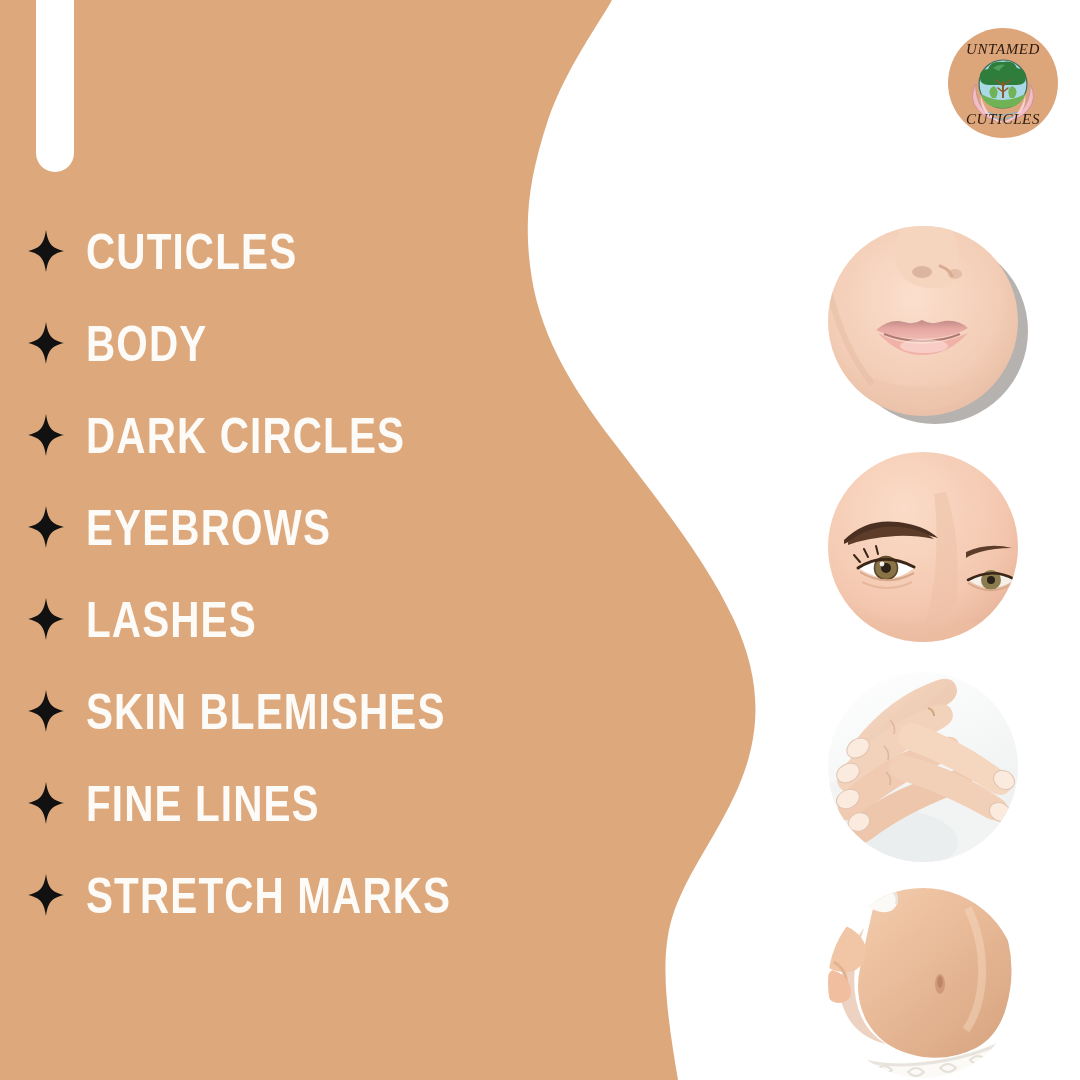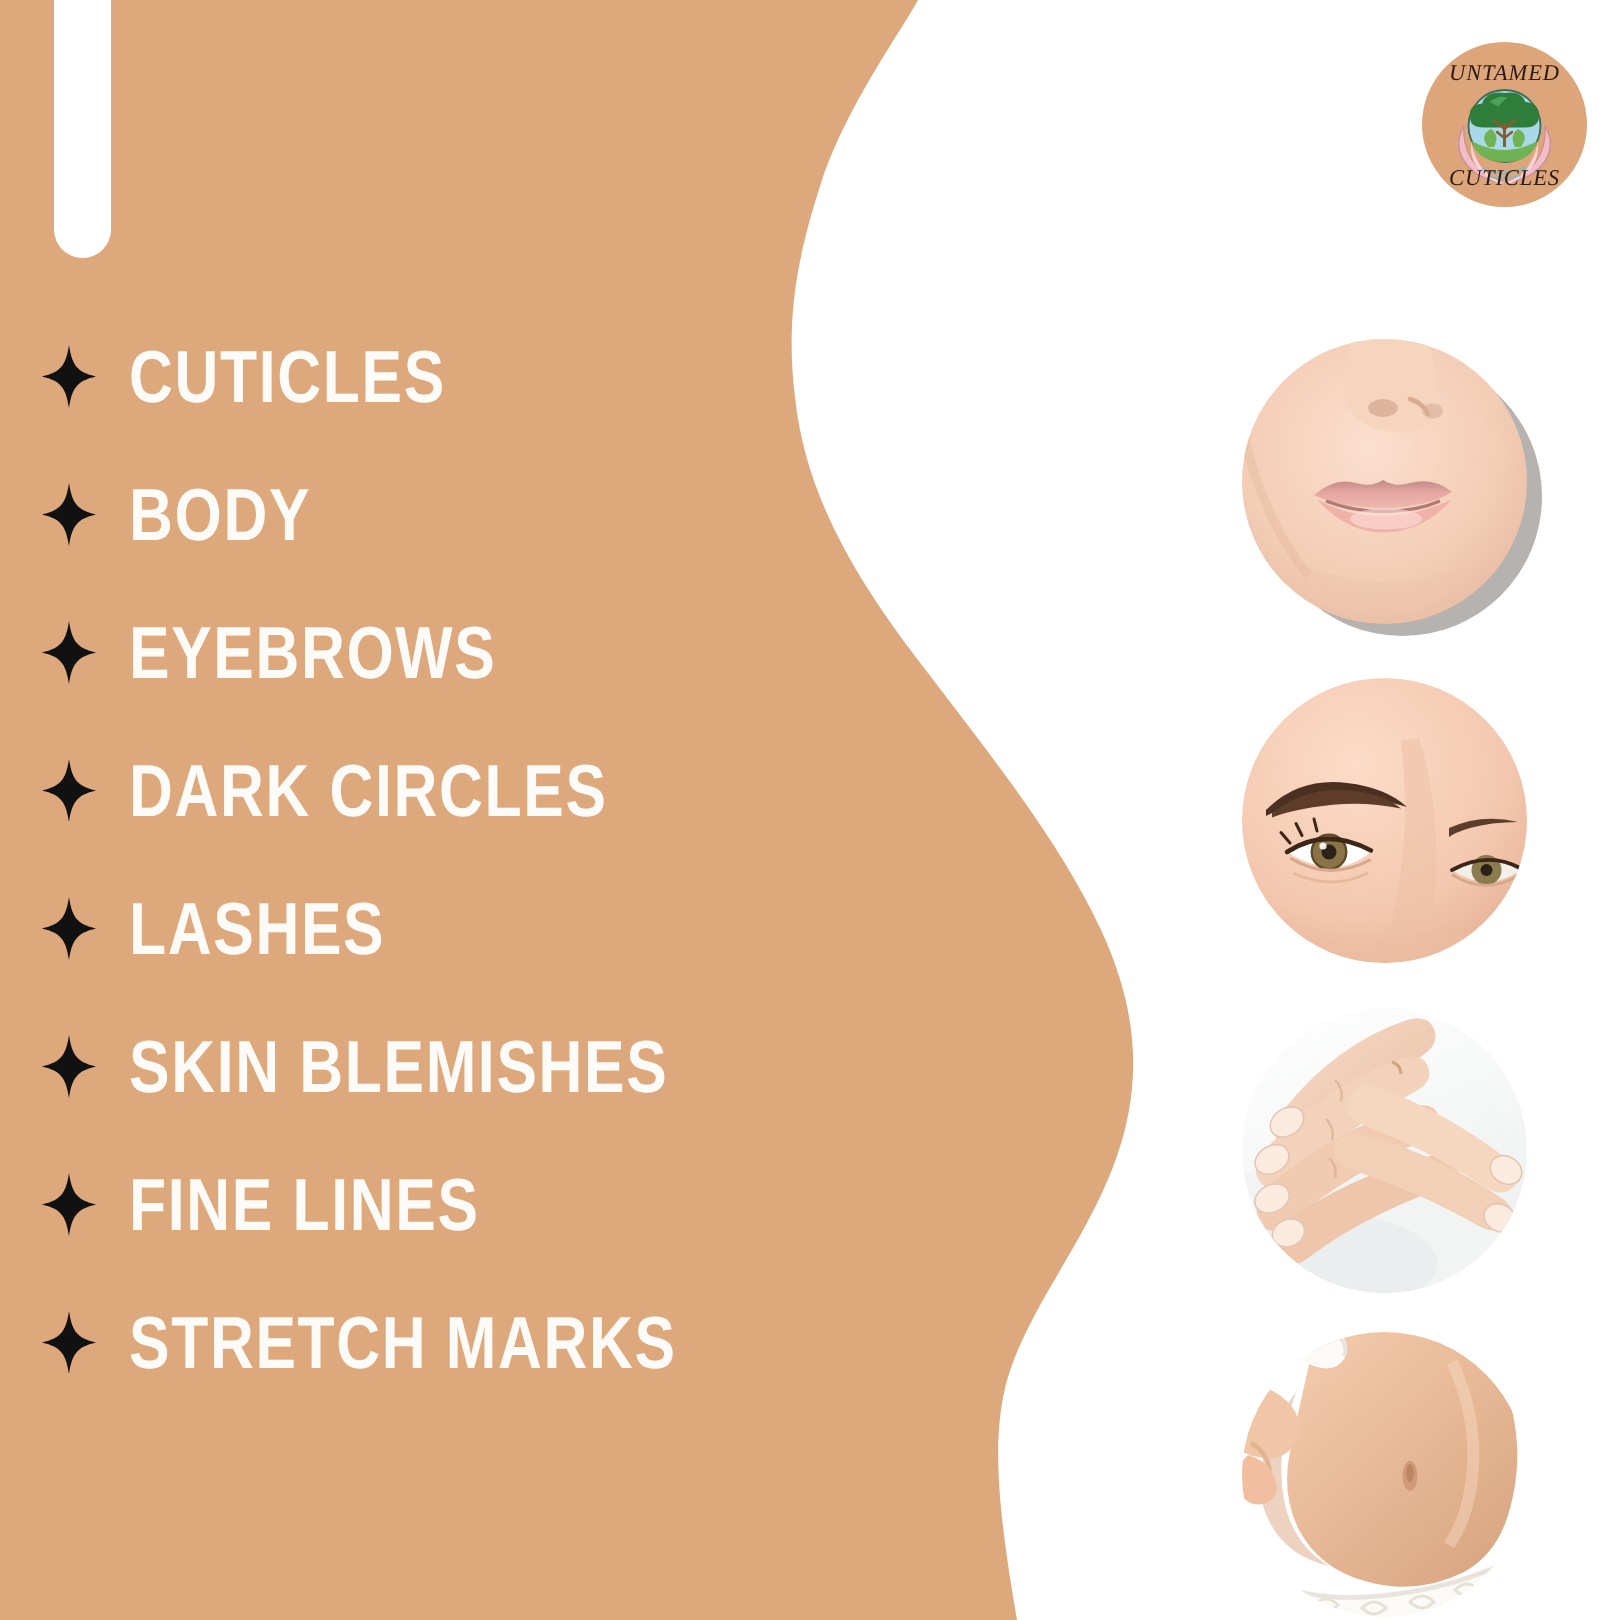--- a/index.html
+++ b/index.html
@@ -230,29 +230,29 @@
           </svg>
       </span>
       <span class="item-label">BODY</span>
     </div>
     <div class="list-item">
       <span class="star-icon">
         <svg width="36" height="42" viewBox="0 0 36 42">
             <path d="M18,0 C20,13 23,18 36,21 C23,24 20,29 18,42 C16,29 13,24 0,21 C13,18 16,13 18,0 Z" fill="#111111"></path>
           </svg>
       </span>
+      <span class="item-label">DARK CIRCLES</span>
+    </div>
+    <div class="list-item">
+      <span class="star-icon">
+        <svg width="36" height="42" viewBox="0 0 36 42">
+            <path d="M18,0 C20,13 23,18 36,21 C23,24 20,29 18,42 C16,29 13,24 0,21 C13,18 16,13 18,0 Z" fill="#111111"></path>
+          </svg>
+      </span>
       <span class="item-label">EYEBROWS</span>
-    </div>
-    <div class="list-item">
-      <span class="star-icon">
-        <svg width="36" height="42" viewBox="0 0 36 42">
-            <path d="M18,0 C20,13 23,18 36,21 C23,24 20,29 18,42 C16,29 13,24 0,21 C13,18 16,13 18,0 Z" fill="#111111"></path>
-          </svg>
-      </span>
-      <span class="item-label">DARK CIRCLES</span>
     </div>
     <div class="list-item">
       <span class="star-icon">
         <svg width="36" height="42" viewBox="0 0 36 42">
             <path d="M18,0 C20,13 23,18 36,21 C23,24 20,29 18,42 C16,29 13,24 0,21 C13,18 16,13 18,0 Z" fill="#111111"></path>
           </svg>
       </span>
       <span class="item-label">LASHES</span>
     </div>
     <div class="list-item">

